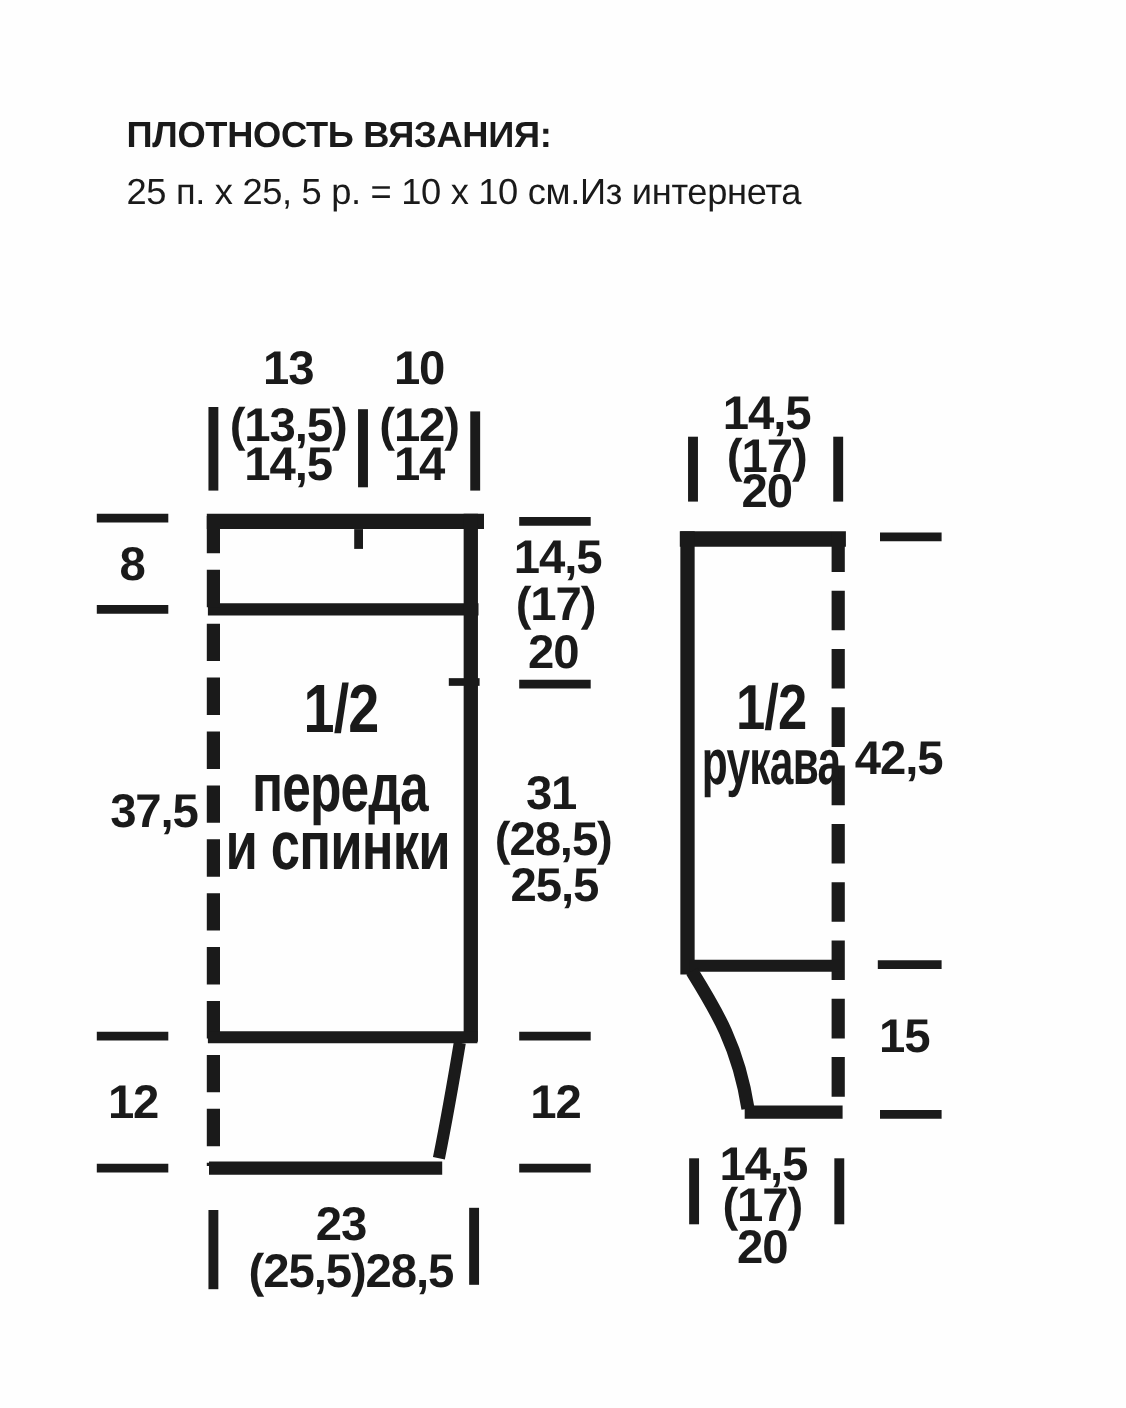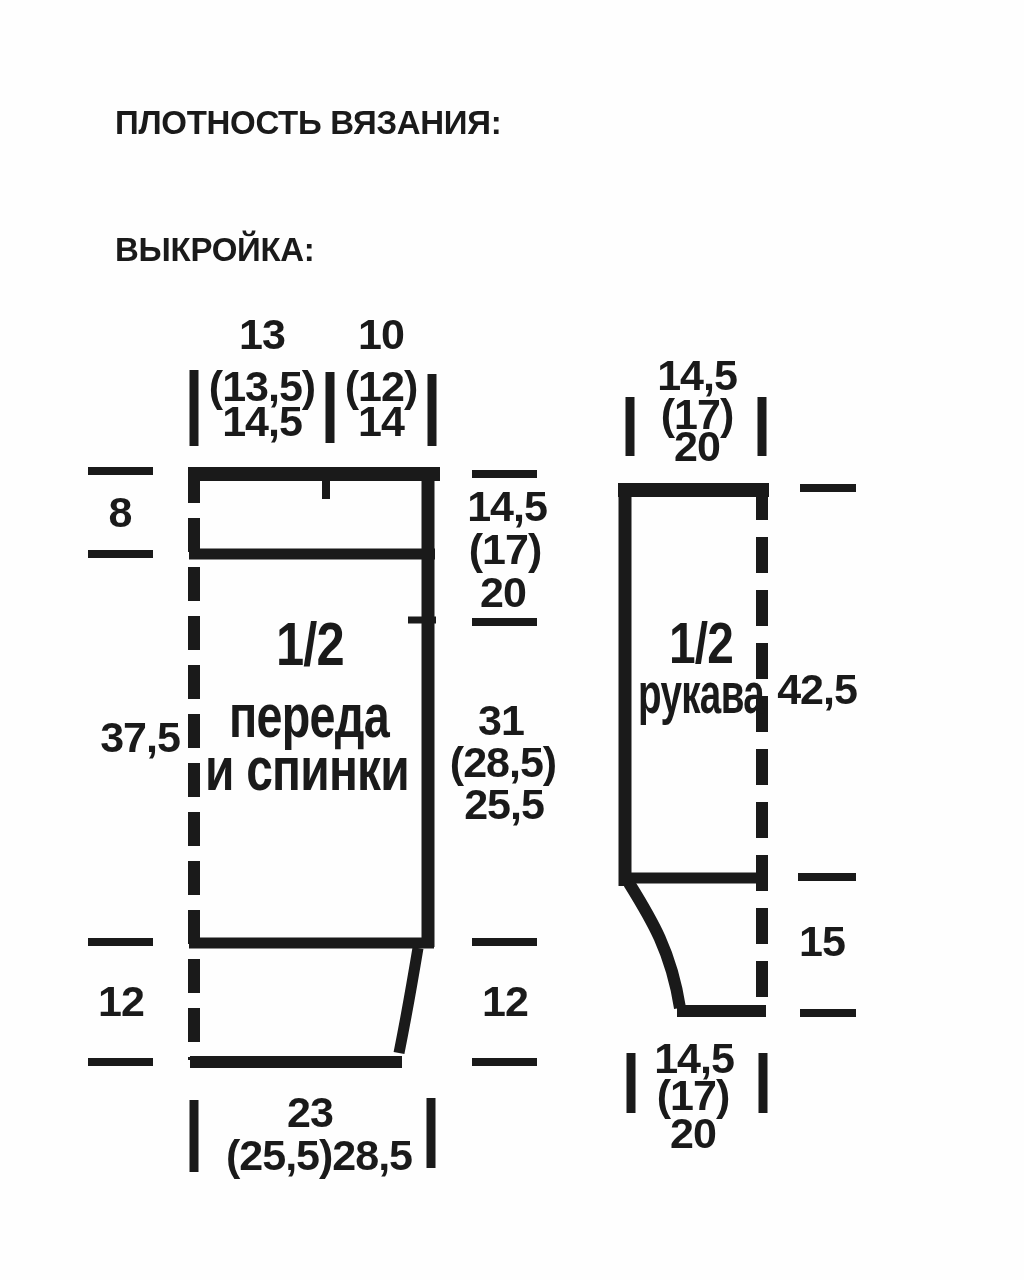--- a/index.html
+++ b/index.html
@@ -46,21 +46,21 @@
   }
   svg text.piece-label-front{font-size:62px;}
   svg text.piece-label-sleeve{font-size:58px;}
 </style>
 </head>
 <body>
 
 <div class="page">
 
   <div class="hdr bold" id="gauge-title">ПЛОТНОСТЬ ВЯЗАНИЯ:</div>
-  <div class="hdr bold" id="pattern-title">ВЫКРОЙКА:</div>
+  <div class="hdr regular" id="gauge-value">25 п. х 25, 5 р. = 10 х 10 см.Из интернета</div>
 
   <svg width="1024" height="1280" viewBox="0 0 1024 1280">
 
     <g>
 
       <line x1="188" y1="474" x2="440" y2="474" stroke-width="14"></line>
       <line x1="326" y1="481" x2="326" y2="499" stroke-width="8"></line>
       <line x1="189" y1="554" x2="435" y2="554" stroke-width="11"></line>
       <line x1="194" y1="469" x2="194" y2="1060" stroke-width="12" stroke-dasharray="34 15"></line>
       <line x1="428" y1="467" x2="428" y2="947" stroke-width="13"></line>

